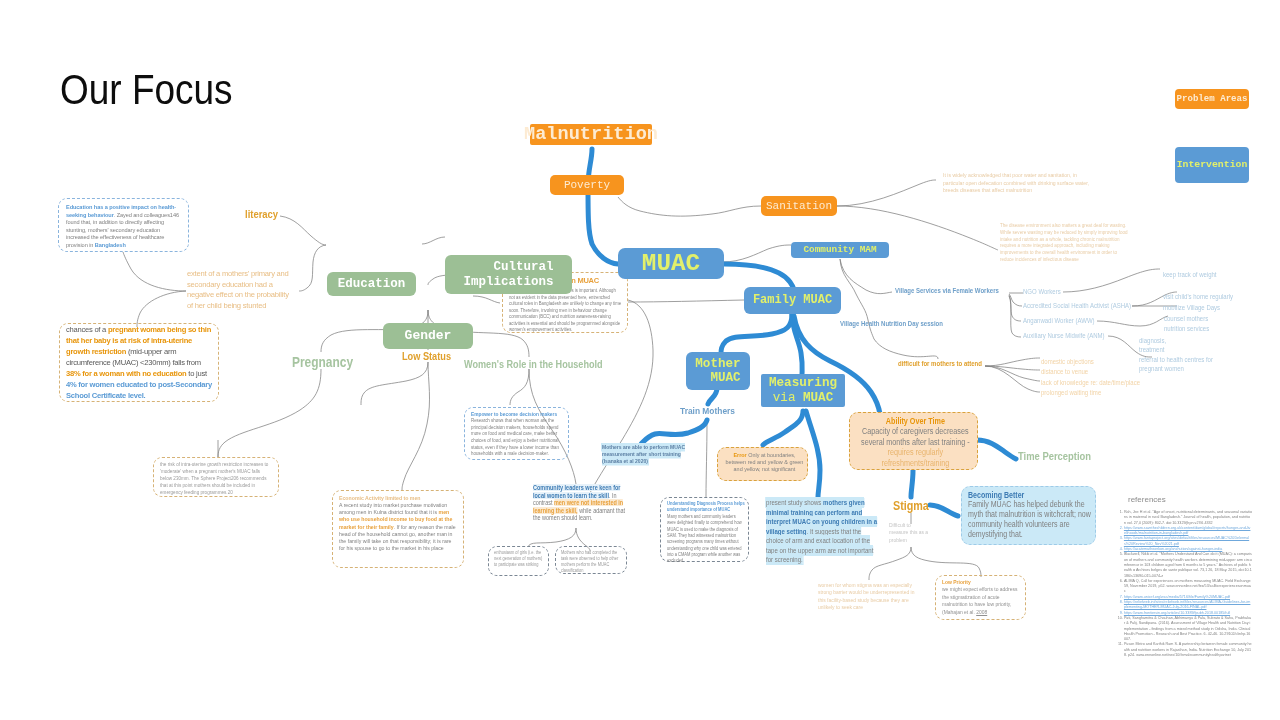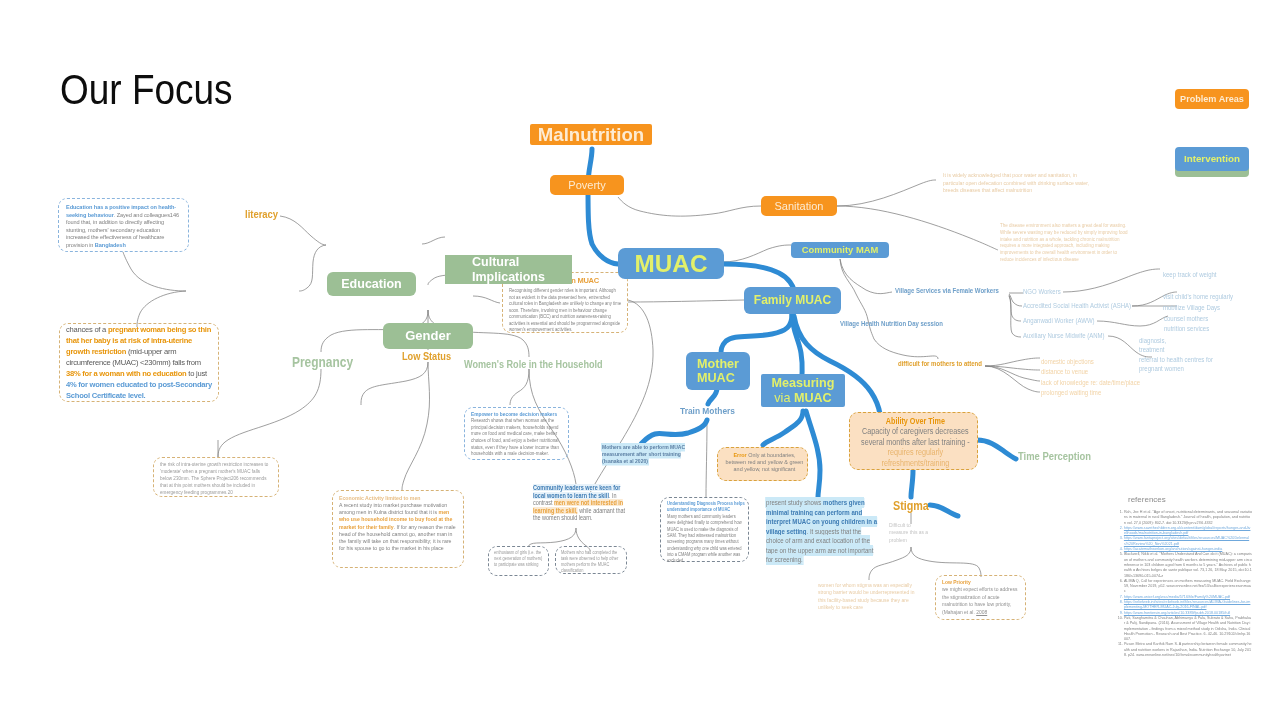--- a/index.html
+++ b/index.html
@@ -7,22 +7,22 @@
   body{width:1280px;height:720px;background:#ffffff;overflow:hidden;
        font-family:"Liberation Sans",sans-serif;position:relative;}
   #stage{position:absolute;left:0;top:0;width:1280px;height:720px;}
   svg.links{position:absolute;left:0;top:0;width:1280px;height:720px;}
 
   .title{position:absolute;left:60px;top:66px;font-size:42px;color:#0d0d0d;
          font-weight:400;transform:scaleX(0.88);transform-origin:0 0;}
 
   
   .node{position:absolute;box-sizing:border-box;
-        display:flex;align-items:center;justify-content:center;text-align:left;
-        font-weight:bold;line-height:1.14;white-space:pre-line;}
+        display:flex;align-items:center;justify-content:center;text-align:right;
+        font-weight:bold;line-height:1.14;white-space:pre-line;font-family:Liberation Mono, monospace;}
   .n-orange{background:#F7941E;color:#FDEBD2;}
   .n-green {background:#9CBF95;color:#FFFFFF;margin-top:39px;}
   .n-blue  {background:#5B9BD5;color:#E2F06A;}
 
   
   .lbl{position:absolute;font-weight:bold;white-space:nowrap;}
 
   .txt{position:absolute;box-sizing:border-box;}
   .txt b{font-weight:bold;}
 
@@ -132,31 +132,31 @@
       <path d="M806,411 C812,432 820,450 820,470 C820,484 818,491 818,497"></path>
       <path d="M977,440 C990,440 998,447 1005,452 C1012,457 1014,458 1016,459"></path>
       <path d="M913,470 C913,482 911,490 911,497"></path>
       <path d="M930,505 C942,505 948,513 958,516"></path>
     </g>
   </svg>
   <div class="title">Our Focus</div>
 
   <div class="node n-orange legend-pill" style="left:1175px;top:89px;width:74px;height:20px;font-size:9.1px;border-radius:4px;">Problem Areas</div>
   <div class="node n-green legend-pill" style="left:1175px;top:118px;width:74px;height:20px;font-size:9.1px;border-radius:4px;">Social Structure</div>
-  <div class="node n-blue legend-pill" style="left:1175px;top:147px;width:74px;height:24px;font-size:9.8px;border-radius:4px;">Intervention</div>
+  <div class="node n-blue legend-pill" style="left:1175px;top:147px;width:74px;height:36px;font-size:9.8px;border-radius:4px;">Intervention</div>
 
   <div class="node n-orange" style="left:530px;top:124px;width:122px;height:21px;font-size:18.6px;border-radius:2px;">Malnutrition</div>
 
   <div class="node n-orange" style="left:550px;top:175px;width:74px;height:20px;font-size:11px;border-radius:5px;font-weight:normal;">Poverty</div>
 
   <div class="node n-orange" style="left:761px;top:196px;width:76px;height:20px;font-size:11px;border-radius:5px;font-weight:normal;">Sanitation</div>
 
   <div class="node n-green" style="left:327px;top:233px;width:89px;height:24px;font-size:12.5px;border-radius:6px;">Education</div>
 
-  <div class="node n-green" style="left:445px;top:216px;width:127px;height:29px;font-size:12.5px;border-radius:0;">Cultural
+  <div class="node n-green" style="left:445px;top:216px;width:127px;height:39px;font-size:12.5px;border-radius:6px;">Cultural
 Implications</div>
 
   <div class="node n-green" style="left:383px;top:284px;width:90px;height:26px;font-size:13px;border-radius:6px;">Gender</div>
 
   <div class="node n-blue" style="left:618px;top:248px;width:106px;height:31px;font-size:24.3px;border-radius:7px;">MUAC</div>
 
   <div class="node n-blue" style="left:791px;top:242px;width:98px;height:16px;font-size:9.4px;border-radius:4px;">Community MAM</div>
 
   <div class="node n-blue" style="left:744px;top:287px;width:97px;height:27px;font-size:12px;border-radius:6px;">Family MUAC</div>
 
@@ -176,20 +176,21 @@
   <div class="lbl" style="left:1018px;top:450px;font-size:10.95px;color:#A6C4A0;">Time Perception</div>
   <div class="lbl" style="left:893px;top:499px;font-size:12.5px;color:#E0A02C;">Stigma</div>
   <div class="lbl" style="left:895px;top:287px;font-size:7px;color:#6E9FC9;">Village Services via Female Workers</div>
   <div class="lbl" style="left:840px;top:320px;font-size:7px;color:#6E9FC9;">Village Health Nutrition Day session</div>
   <div class="lbl" style="left:898px;top:360px;font-size:7px;color:#E0A02C;">difficult for mothers to attend</div>
 
   <div class="callout blue" style="left:58px;top:198px;width:131px;height:54px;font-size:5.6px;line-height:7.6px;color:#808080;padding:5px 7px;letter-spacing:-0.08px;">
     <b style="color:#5B9BD5;">Education has a positive impact on health-seeking behaviour</b><span>. Zayed and colleagues146 found that, in addition to directly affecting stunting, mothers' secondary education increased the effectiveness of healthcare provision in </span><b style="color:#5B9BD5;">Bangladesh</b>
   </div>
 
+  <div class="txt" style="left:187px;top:269px;width:108px;font-size:7.6px;line-height:10.6px;color:#E8BE85;letter-spacing:-0.22px;">extent of a mothers' primary and secondary education had a negative effect on the probability of her child being stunted</div>
 
   <div class="callout" style="left:59px;top:323px;width:160px;height:79px;font-size:7.6px;line-height:11px;color:#595959;padding:0 6px;letter-spacing:-0.25px;">
     <span>chances of a </span><b style="color:#E8960C;">pregnant woman being so thin that her baby is at risk of intra-uterine growth restriction</b><span> (mid-upper arm circumference (MUAC) &lt;230mm) falls from </span><b style="color:#E8960C;">38% for a woman with no education</b><span> to just </span><b style="color:#5B9BD5;">4% for women educated to post-Secondary School Certificate level.</b>
   </div>
 
   <div class="callout" style="left:153px;top:457px;width:126px;height:40px;padding:3px 6px;">
     <div class="nw" style="font-size:5.4px;line-height:7.1px;color:#9a9a9a;width:132px;transform:scaleX(0.855);">the risk of intra-uterine growth restriction increases to 'moderate' when a pregnant mother's MUAC falls below 230mm. The Sphere Project206 recommends that at this point mothers should be included in emergency feeding programmes.20</div>
   </div>
 
 
@@ -235,20 +236,24 @@
 
   <div class="callout orangefill" style="left:849px;top:412px;width:129px;height:58px;padding:3px 6px;">
     <div class="nw" style="font-size:8.4px;font-weight:bold;color:#E8960C;width:138px;">Ability Over Time</div>
     <div class="nw" style="font-size:8.4px;line-height:10.6px;color:#808080;width:138px;"><span>Capacity of caregivers decreases several months after last training - </span><span style="color:#E8B36C;">requires regularly refreshments/training</span></div>
   </div>
 
   <div class="txt nw" style="left:766px;top:498px;width:142px;font-size:7.6px;line-height:9.5px;color:#808080;transform:scaleX(0.80);">
     <span style="background:#CBE9F7;box-shadow:0 0 0 1px #CBE9F7;"><span>present study shows </span><b style="color:#3E7CB4;">mothers given minimal training can perform and interpret MUAC on young children in a village setting</b><span>. It suggests that the choice of arm and exact location of the tape on the upper arm are not important for screening.</span></span>
   </div>
 
+  <div class="callout bluefill" style="left:961px;top:486px;width:135px;height:59px;padding:4px 6px;">
+    <div class="nw" style="font-size:8.2px;font-weight:bold;color:#3E7CB4;width:146px;">Becoming Better</div>
+    <div class="nw" style="font-size:8.2px;line-height:10.1px;color:#808080;width:146px;">Family MUAC has helped debunk the myth that malnutrition is witchcraft; now community health volunteers are demystifying that.</div>
+  </div>
 
   <div class="txt nw" style="left:889px;top:522px;width:47px;font-size:5.8px;line-height:7.3px;color:#c4c4c4;transform:scaleX(0.855);">Difficult to measure this as a problem</div>
 
   <div class="txt nw" style="left:818px;top:582px;width:122px;font-size:5.8px;line-height:7.3px;color:#E8CBA4;transform:scaleX(0.855);">women for whom stigma was an especially strong barrier would be underrepresented in this facility-based study because they are unlikely to seek care</div>
 
   <div class="callout" style="left:935px;top:575px;width:91px;height:45px;padding:3px 6px;">
     <div class="nw" style="font-size:5.8px;font-weight:bold;color:#E8A13C;width:94px;line-height:7.3px;transform:scaleX(0.855);">Low Priority</div>
     <div class="nw" style="font-size:5.8px;line-height:7.4px;color:#909090;width:94px;transform:scaleX(0.855);"><span>we might expect efforts to address the stigmatization of acute malnutrition to have low priority, (Mahajan et al. </span><span style="text-decoration:underline;">2008</span></div>
   </div>
 

